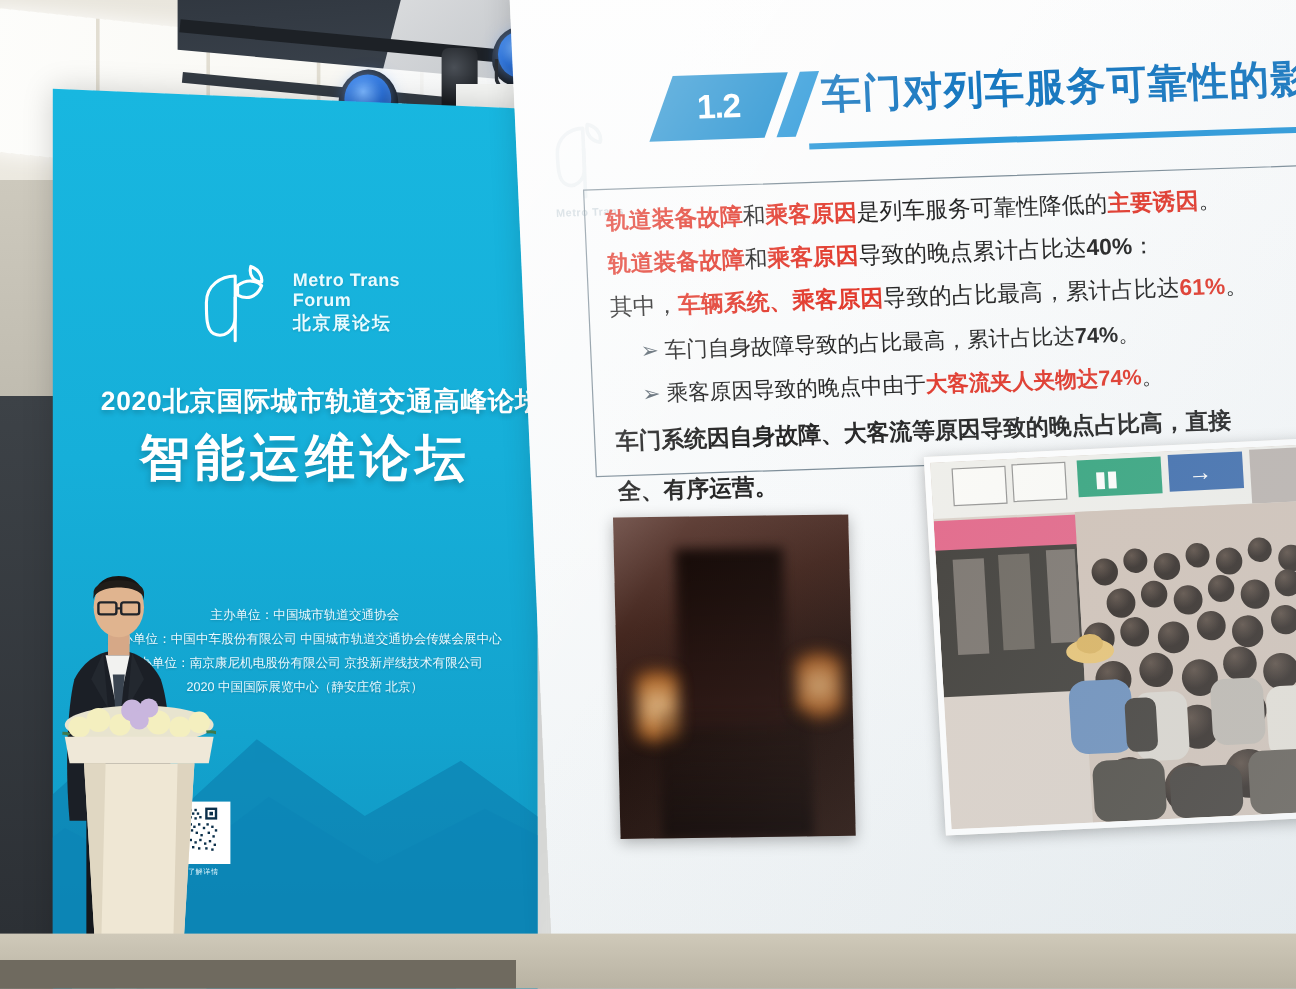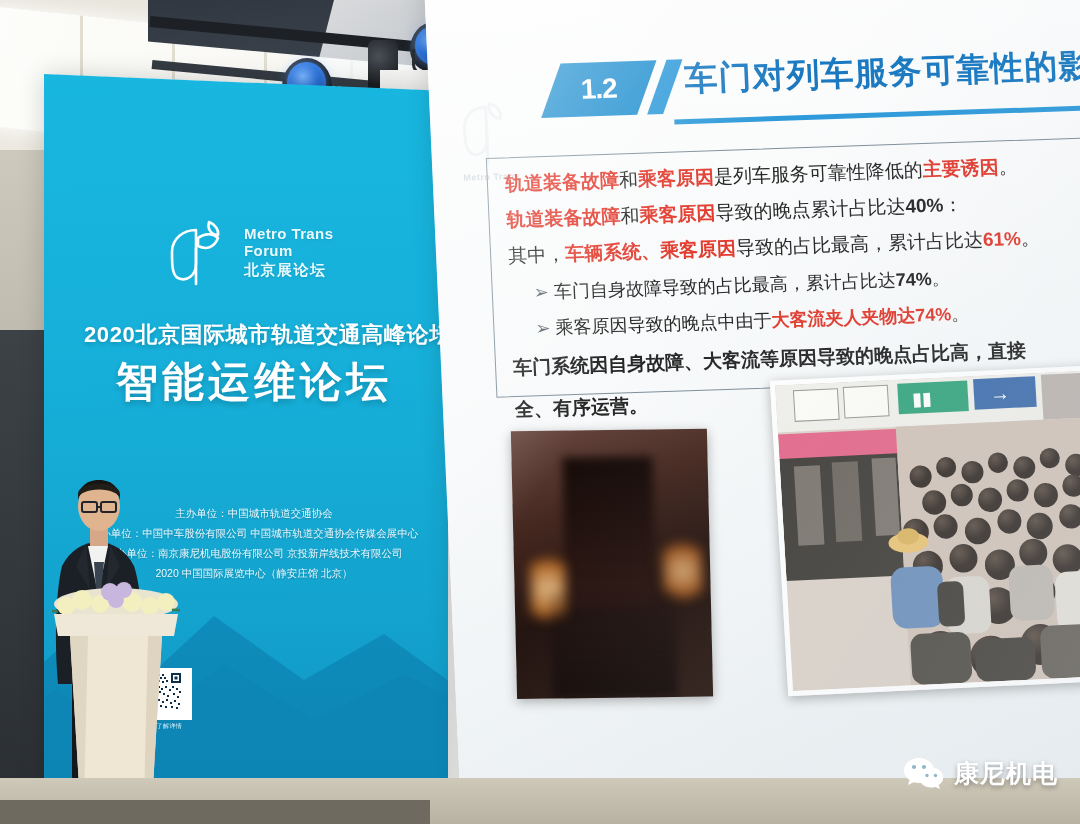--- a/index.html
+++ b/index.html
@@ -454,28 +454,14 @@
     <path d="M18,58 L36,58 L32,224 L28,224 Z" fill="#e0d7c2"></path>
     <path d="M96,58 L110,58 L100,224 L92,224 Z" fill="#ded4bf"></path>
 
     <path d="M14,224 L114,224 L120,240 L8,240 Z" fill="#e8e0cd"></path>
     <path d="M8,240 L120,240 L120,246 L8,246 Z" fill="#c8c0ad"></path>
   </svg>
 
   <div class="floor"></div>
   <div class="floor2"></div>
 
-  <div class="wechat">
-    <svg width="42" height="34" viewBox="0 0 42 34">
-      <path d="M16,2 C7.7,2 1,7.6 1,14.5 C1,18.4 3.2,21.9 6.6,24.1 L5,29 L10.6,26.3
-               C12.3,26.8 14.1,27 16,27 C24.3,27 31,21.4 31,14.5 C31,7.6 24.3,2 16,2 Z" fill="#ffffff"></path>
-      <circle cx="11" cy="11" r="2.1" fill="#8fb8c9"></circle>
-      <circle cx="21" cy="11" r="2.1" fill="#8fb8c9"></circle>
-      <path d="M28,11.5 C21.4,11.5 16,16 16,21.5 C16,27 21.4,31.5 28,31.5
-               C29.5,31.5 31,31.3 32.3,30.9 L37,33 L35.7,29 C38.5,27.2 40.3,24.5 40.3,21.5
-               C40.3,16 35,11.5 28,11.5 Z" fill="#ffffff"></path>
-      <circle cx="24" cy="19.5" r="1.7" fill="#8fb8c9"></circle>
-      <circle cx="32.5" cy="19.5" r="1.7" fill="#8fb8c9"></circle>
-    </svg>
-    <div class="wechat-label">康尼机电</div>
-  </div>
 
 </div>
 
 </body></html>

